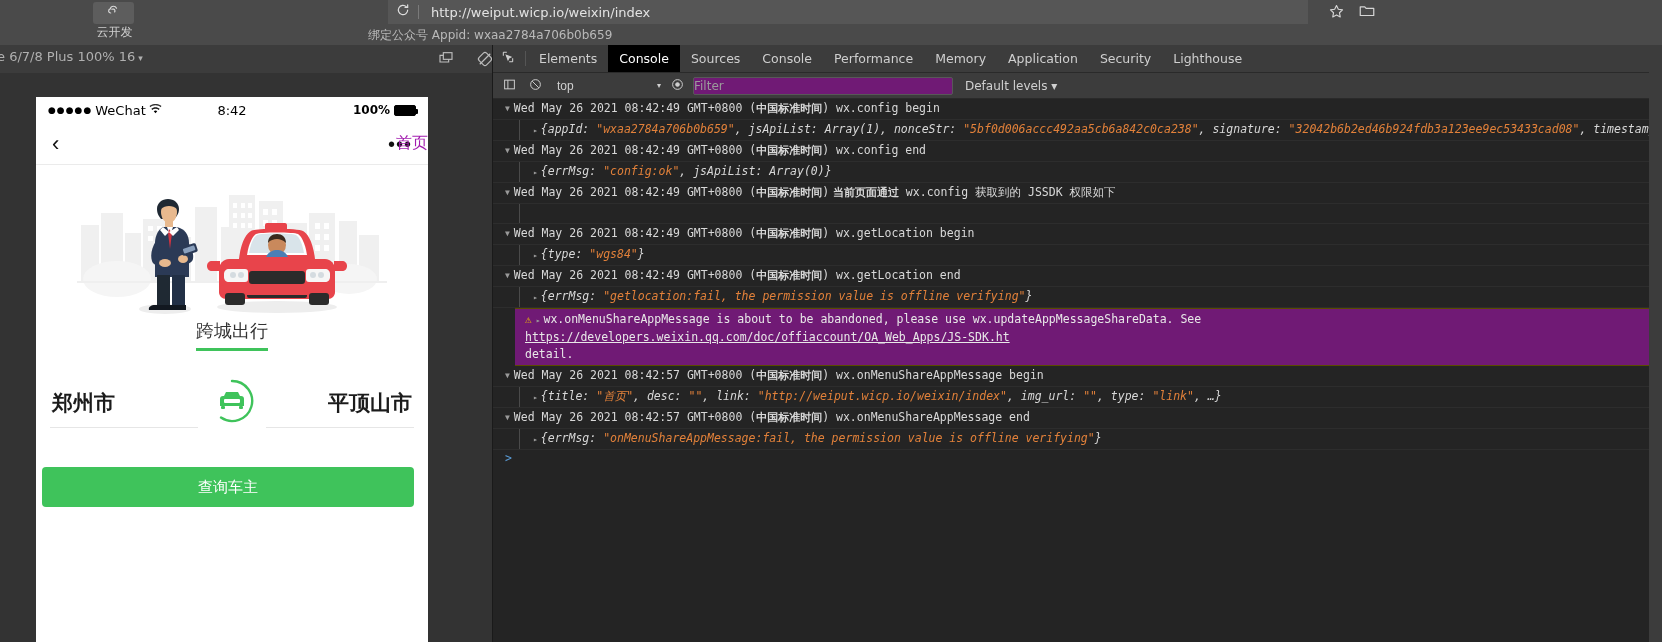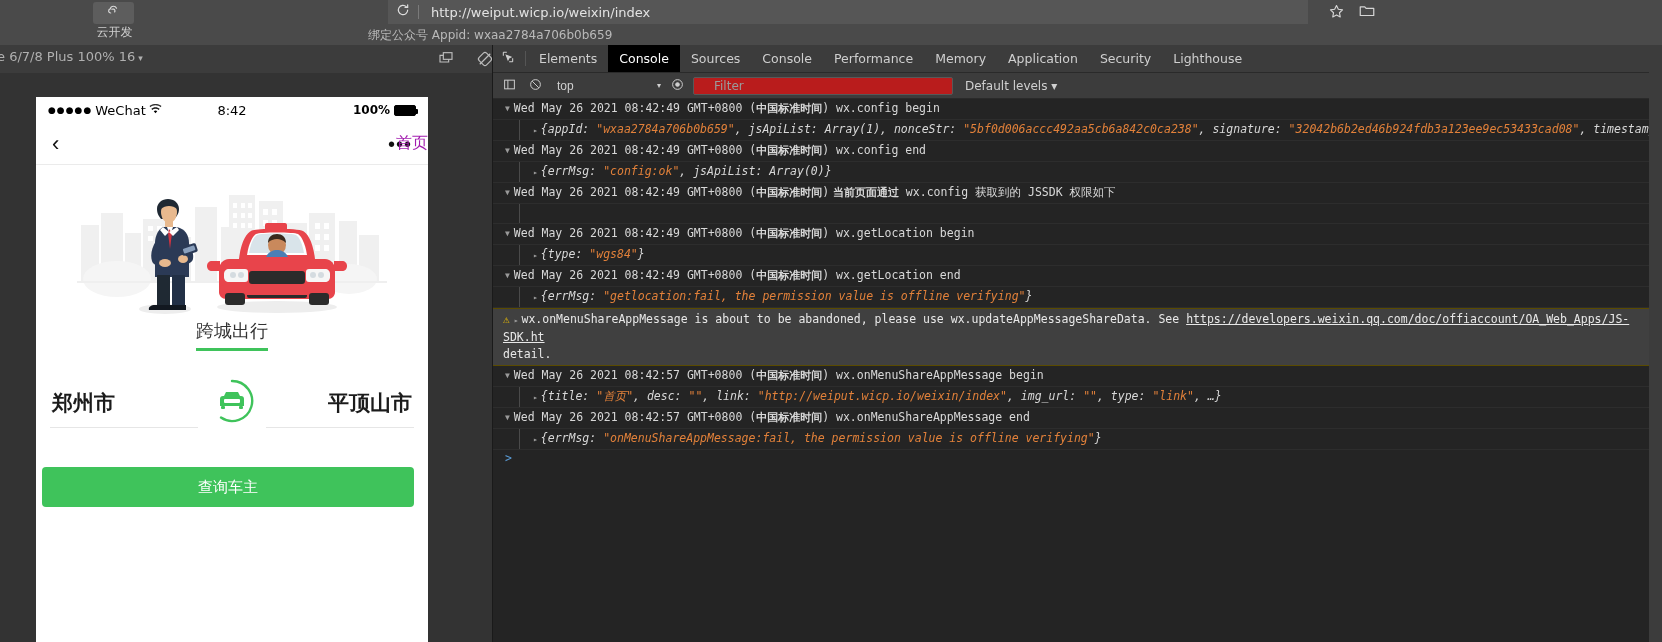--- a/index.html
+++ b/index.html
@@ -210,23 +210,23 @@
     align-items: center; justify-content: center; cursor: pointer;
   }
   .ctx-select {
     display: flex; align-items: center; gap: 4px;
     min-width: 110px; font-size: 12px; color: #d0d0d0;
     padding-left: 6px; cursor: pointer;
     font-family: Liberation Sans, sans-serif;
   }
   .ctx-select .caret { margin-left: auto; font-size: 8px; }
   .filter-input {
-    width: 260px; height: 18px; background: #b91c1c;
+    width: 260px; height: 18px; background: #701a75;
     border: 1px solid #585858; border-radius: 2px;
-    font-size: 12px; color: #d0d0d0; padding: 0 20px;
+    font-size: 12px; color: #d0d0d0; padding: 0 0;
     font-family: "DejaVu Sans", sans-serif;
     outline: none;
   }
   .filter-input::placeholder { color: #9b9b9b; }
   .levels {
     font-size: 12px; color: #d0d0d0; cursor: pointer; padding-left: 6px;
     font-family: "DejaVu Sans", sans-serif;
   }
   .console-body {
     position: absolute; top: 54px; left: 0; right: 0; bottom: 0;
@@ -248,27 +248,28 @@
     display: inline-block; color: #9a9a9a; font-size: 8px;
     margin-right: 4px; transform: translateY(-1px);
   }
   .tri-r { display: inline-block; color: #9a9a9a; font-size: 8px; margin-right: 3px; }
   .gutter-bar {
     position: absolute; left: 26px; top: 0; bottom: 0; width: 1px;
     background: #4a4a4a;
   }
   .str { color: #e2813a; }
   .warn-row {
-    background: #404040;
+    background: #701a75;
     border-top: 1px solid #5a4b00;
     border-bottom: 1px solid #5a4b00;
     color: #e8e8e8;
     padding: 2px 0 2px 10px;
     white-space: normal;
     line-height: 17px;
+    margin-left: 22px;
   }
   .warn-row a { color: #e8e8e8; text-decoration: underline; }
   .warn-ico { color: #f0c000; margin-right: 4px; font-size: 11px;}
   .prompt-row {
     padding-left: 12px; color: #5a9bd5; line-height: 17px;
   }
   .zh { font-family: "DejaVu Sans", sans-serif; font-weight: bold; font-size: 11px;}
 </style>
 </head>
 <body>

